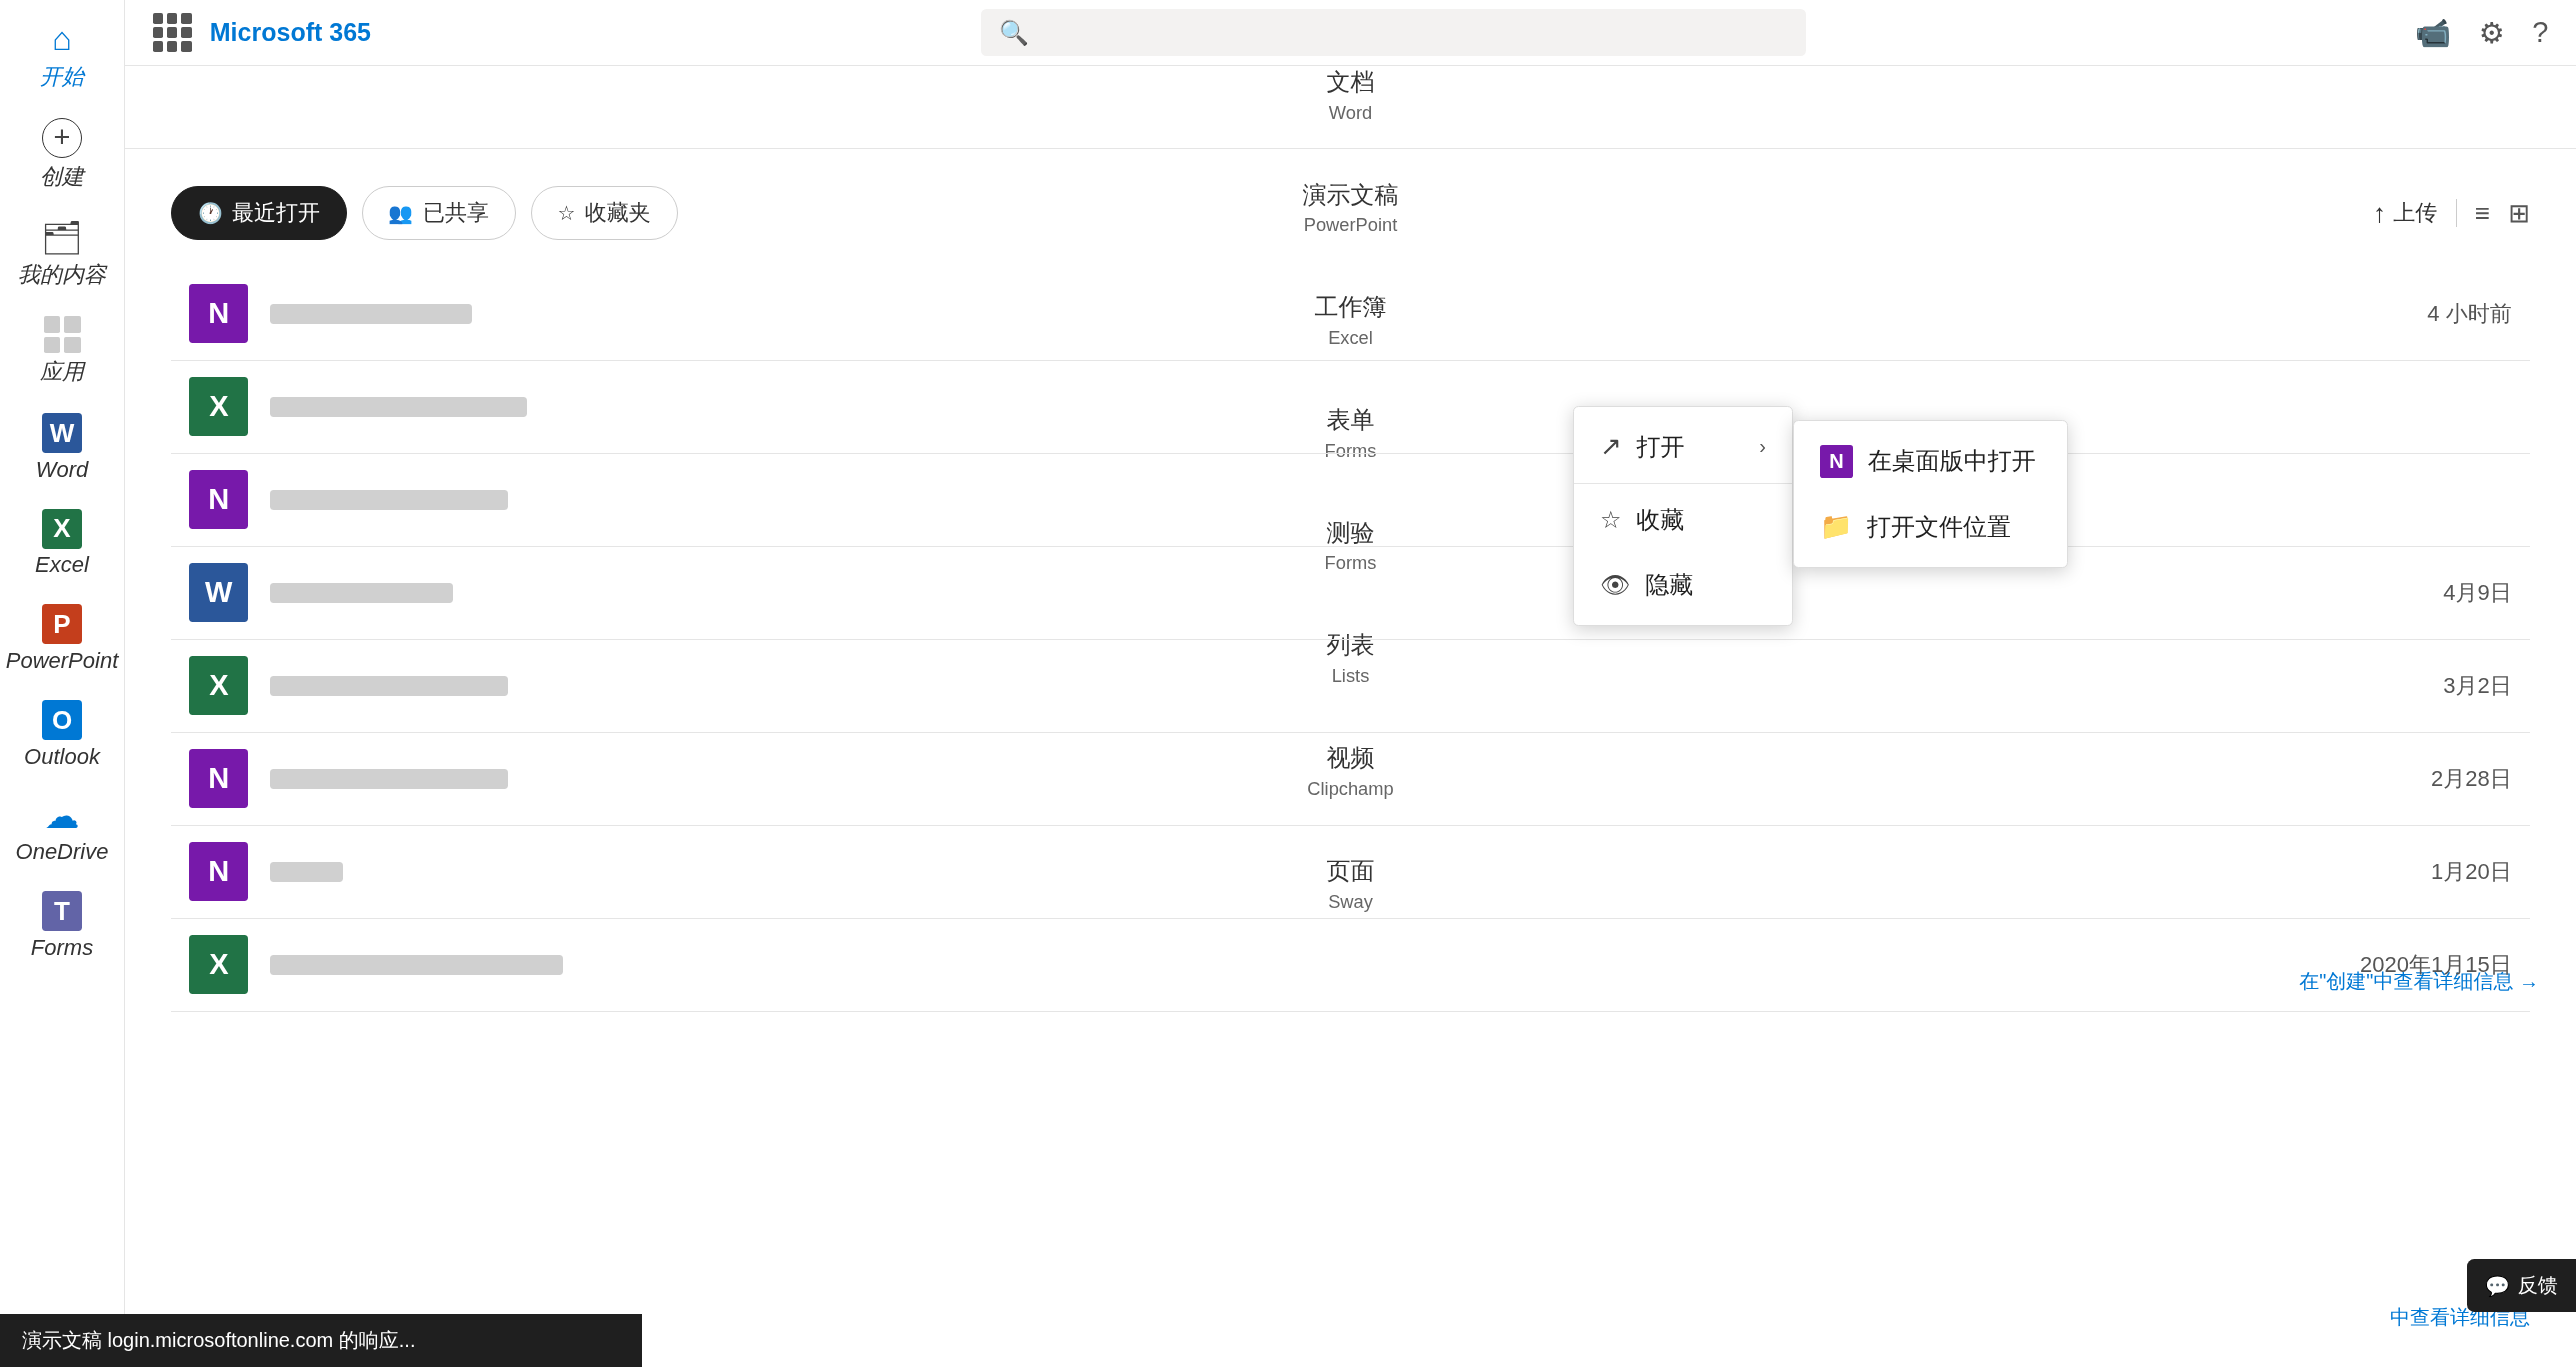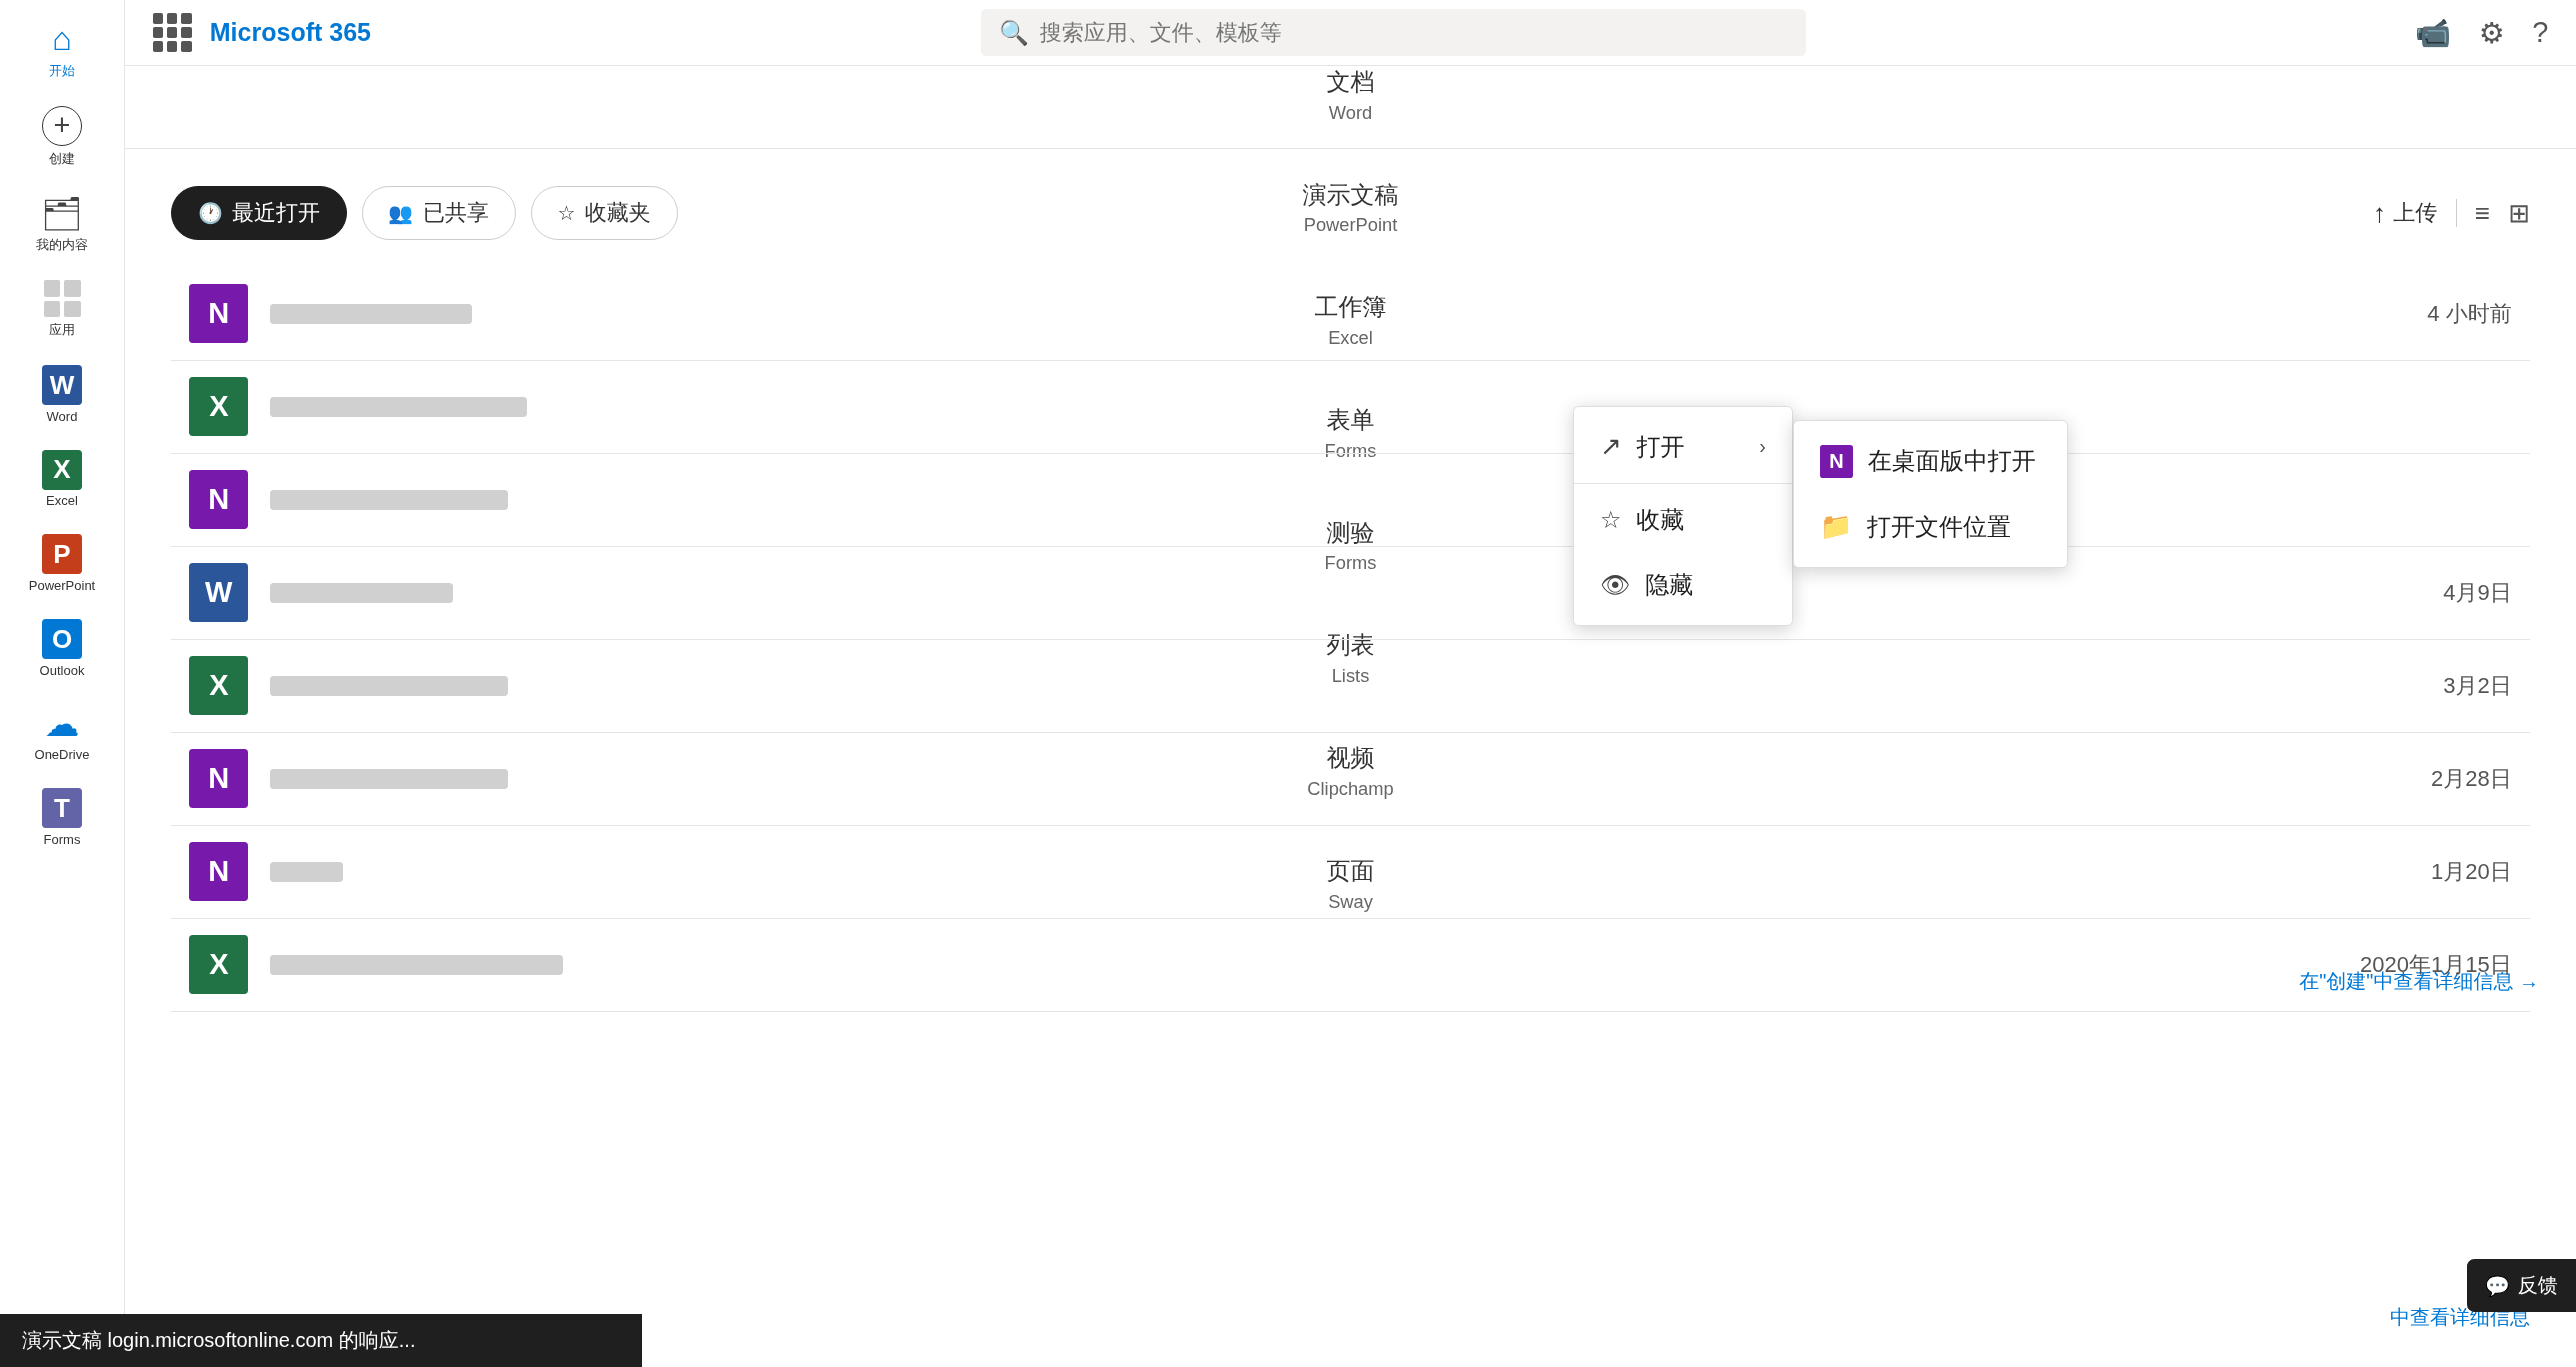--- a/index.html
+++ b/index.html
@@ -23,21 +23,21 @@
       align-items: center;
       justify-content: center;
       width: 100%;
       padding: 13px 7.3px;
       cursor: pointer;
       color: #444;
       font-size: 20px;
     }
     .sidebar-item.active { color: #0078d4; }
     .sidebar-item .icon { font-size: 33px; margin-bottom: 3.7px; }
-    .sidebar-item .label { font-size: 13px; color: #333; }
+    .sidebar-item .label { font-size: 22px; color: #333; font-style: italic; }
     .sidebar-item.active .label { color: #0078d4; }
     .sidebar-dots { margin-top: auto; padding: 18.3px; font-size: 27.5px; color: #666; cursor: pointer; }
 
     
     .main {
       flex: 1;
       display: flex;
       flex-direction: column;
       background: #fff;
     }
@@ -315,21 +315,20 @@
       <span style="background:#555; border-radius:1.8px;"></span>
       <span style="background:#555; border-radius:1.8px;"></span>
       <span style="background:#555; border-radius:1.8px;"></span>
       <span style="background:#555; border-radius:1.8px;"></span>
       <span style="background:#555; border-radius:1.8px;"></span>
       <span style="background:#555; border-radius:1.8px;"></span>
     </span>
     <span class="brand">Microsoft 365</span>
     <div class="search-bar">
       <span class="search-icon">🔍</span>
-      <input type="text" placeholder="搜索应用、文件、模板等" style="">
     </div>
     <div class="topbar-right">
       <span class="topbar-icon">📹</span>
       <span class="topbar-icon">⚙</span>
       <span class="topbar-icon">?</span>
     </div>
   </div>
 
   <div class="appnav">
     <div class="appnav-item">

